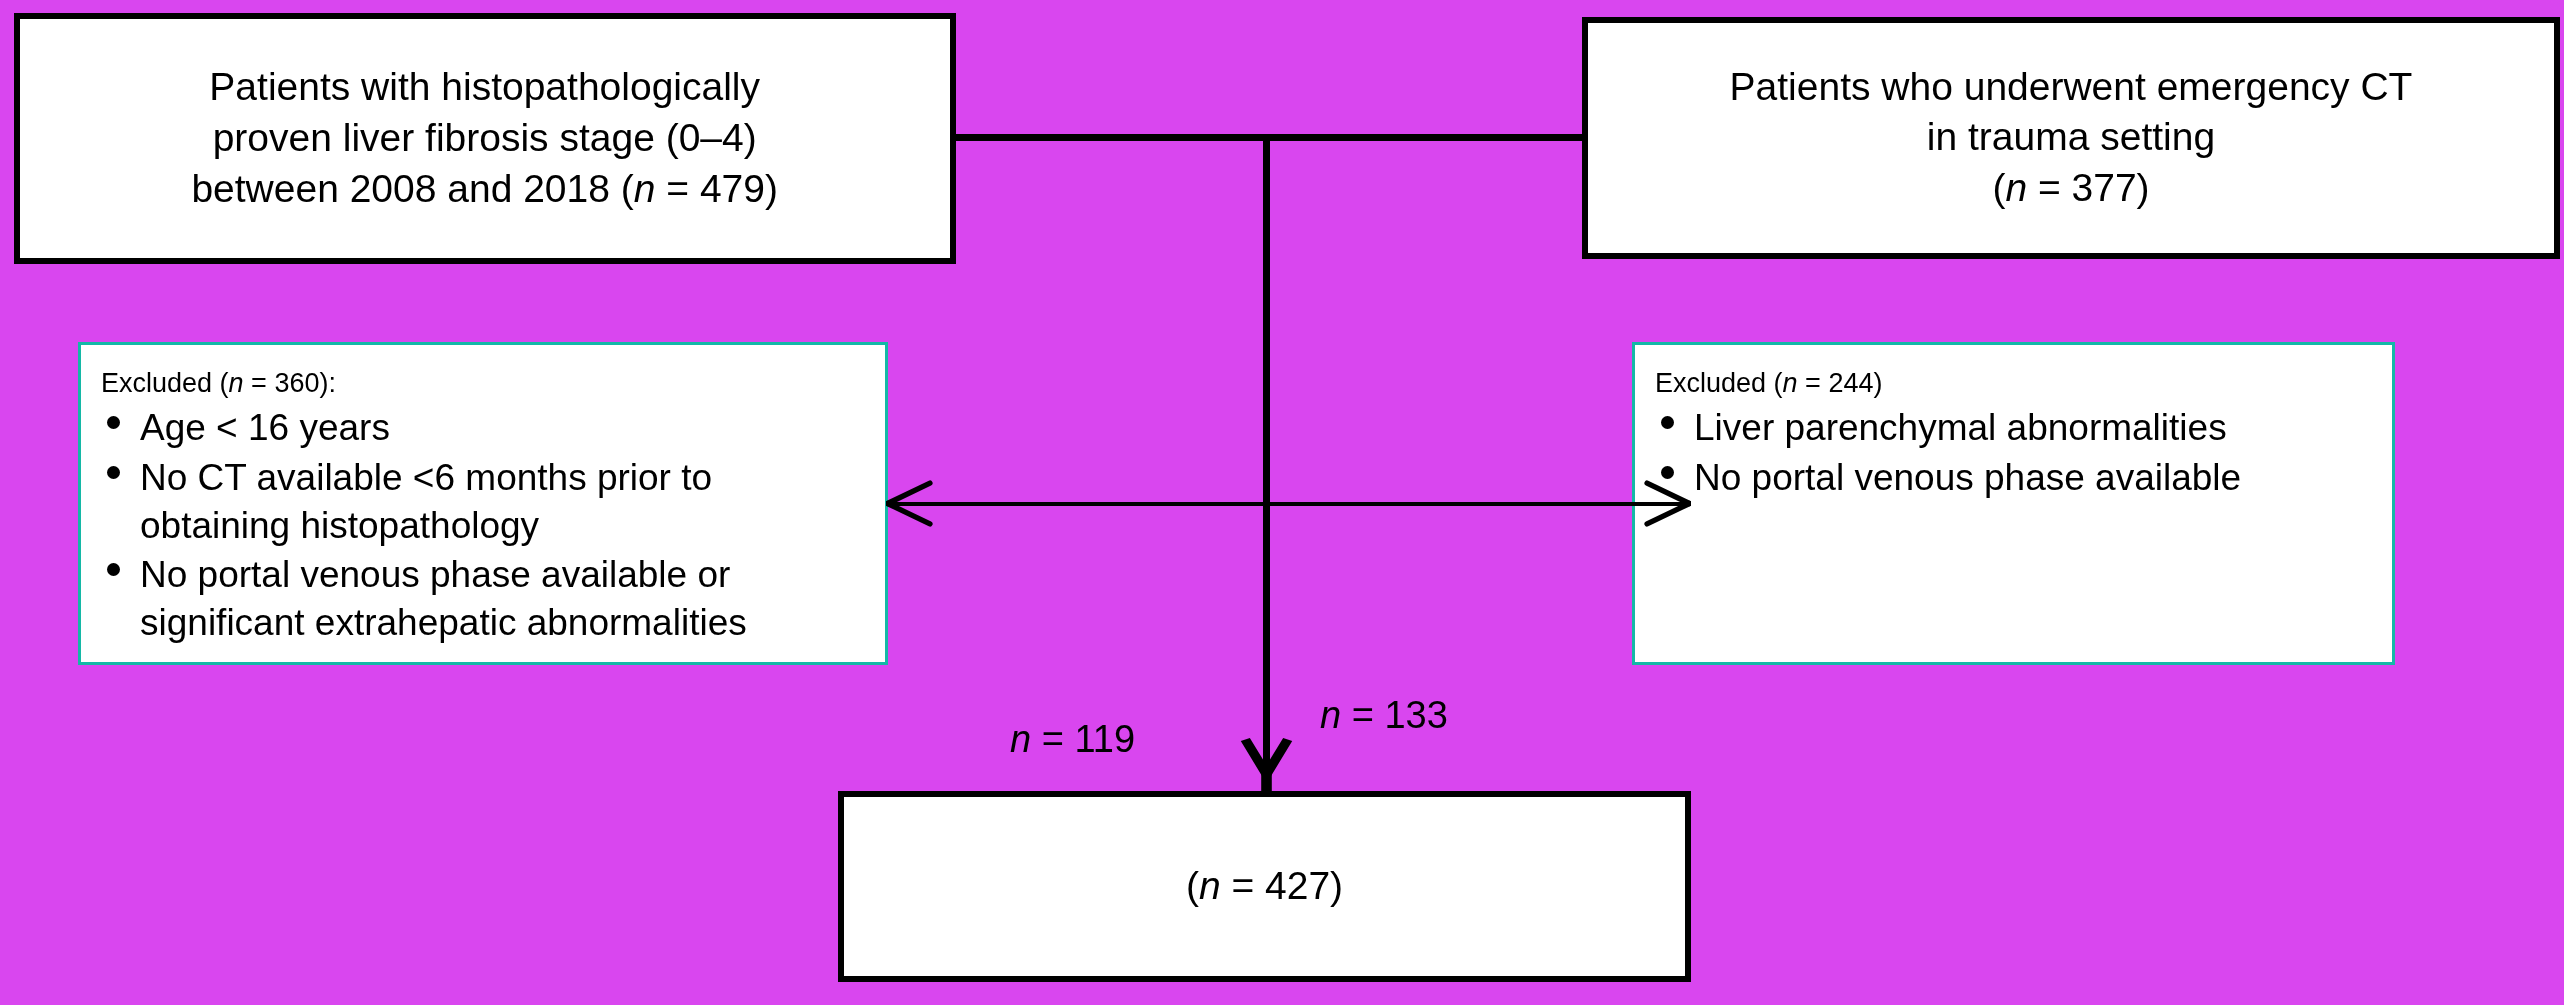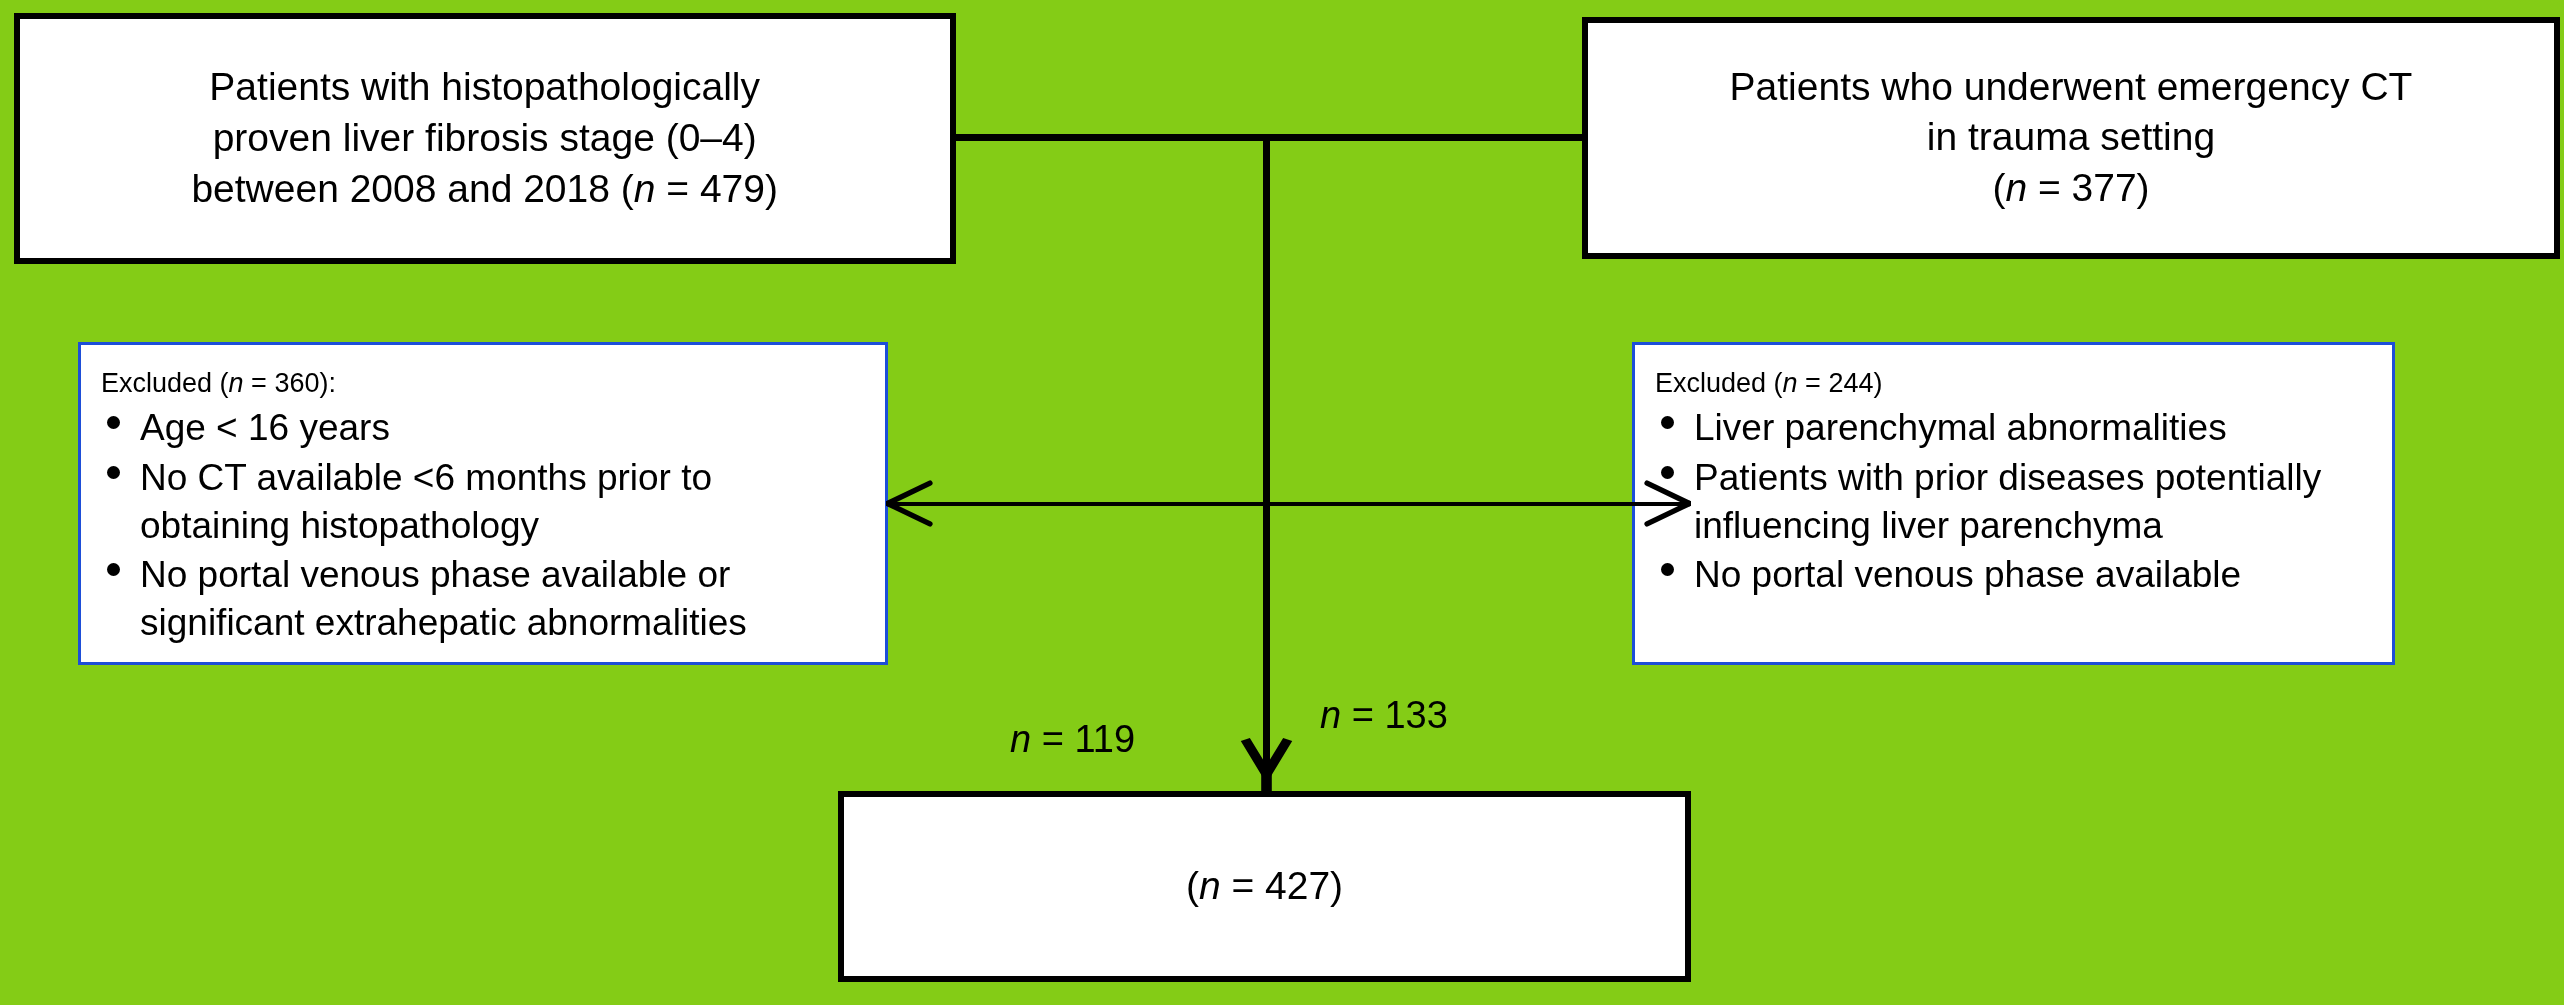--- a/index.html
+++ b/index.html
@@ -9,38 +9,38 @@
     background: #ffffff;
   }
   body {
     font-family: "Liberation Sans", "DejaVu Sans", sans-serif;
     color: #000000;
   }
   #canvas {
     position: relative;
     width: 2564px;
     height: 1005px;
-    background: #84cc16;
+    background: #d946ef;
     overflow: hidden;
   }
 
   
   .box {
     position: absolute;
     box-sizing: border-box;
     background: #ffffff;
     display: flex;
     flex-direction: column;
     justify-content: center;
   }
   .box.thick {
     border: 6px solid #000000;
   }
   .box.thin {
-    border: 3px solid #1d4ed8;
+    border: 3px solid #14b8a6;
   }
 
   
   #box-histopath {
     left: 13.7px;
     top: 13px;
     width: 942px;
     height: 251px;
     align-items: center;
   }
@@ -224,21 +224,20 @@
       <li><span class="bullet-icon"></span><span>Age &lt; 16 years</span></li>
       <li><span class="bullet-icon"></span><span>No CT available &lt;6 months prior to obtaining histopathology</span></li>
       <li><span class="bullet-icon"></span><span>No portal venous phase available or significant extrahepatic abnormalities</span></li>
     </ul>
   </div>
 
   <div class="box thin" id="box-excl-right">
     <div class="excl-title"><span>Excluded (</span><span class="ital">n</span><span> = 244)</span></div>
     <ul class="excl-list">
       <li><span class="bullet-icon"></span><span>Liver parenchymal abnormalities</span></li>
-      <li><span class="bullet-icon"></span><span>Patients with prior diseases potentially influencing liver parenchyma</span></li>
       <li><span class="bullet-icon"></span><span>No portal venous phase available</span></li>
     </ul>
   </div>
 
   <div id="conn-excl-arrow">
     <div class="shaft"></div>
     <svg id="arrowhead-left" width="47" height="47" viewBox="0 0 62 62" xmlns="http://www.w3.org/2000/svg">
       <path d="M2 31 L58 4" stroke="#000000" stroke-width="7" fill="none" stroke-linecap="round"></path>
       <path d="M2 31 L58 58" stroke="#000000" stroke-width="7" fill="none" stroke-linecap="round"></path>
     </svg>

